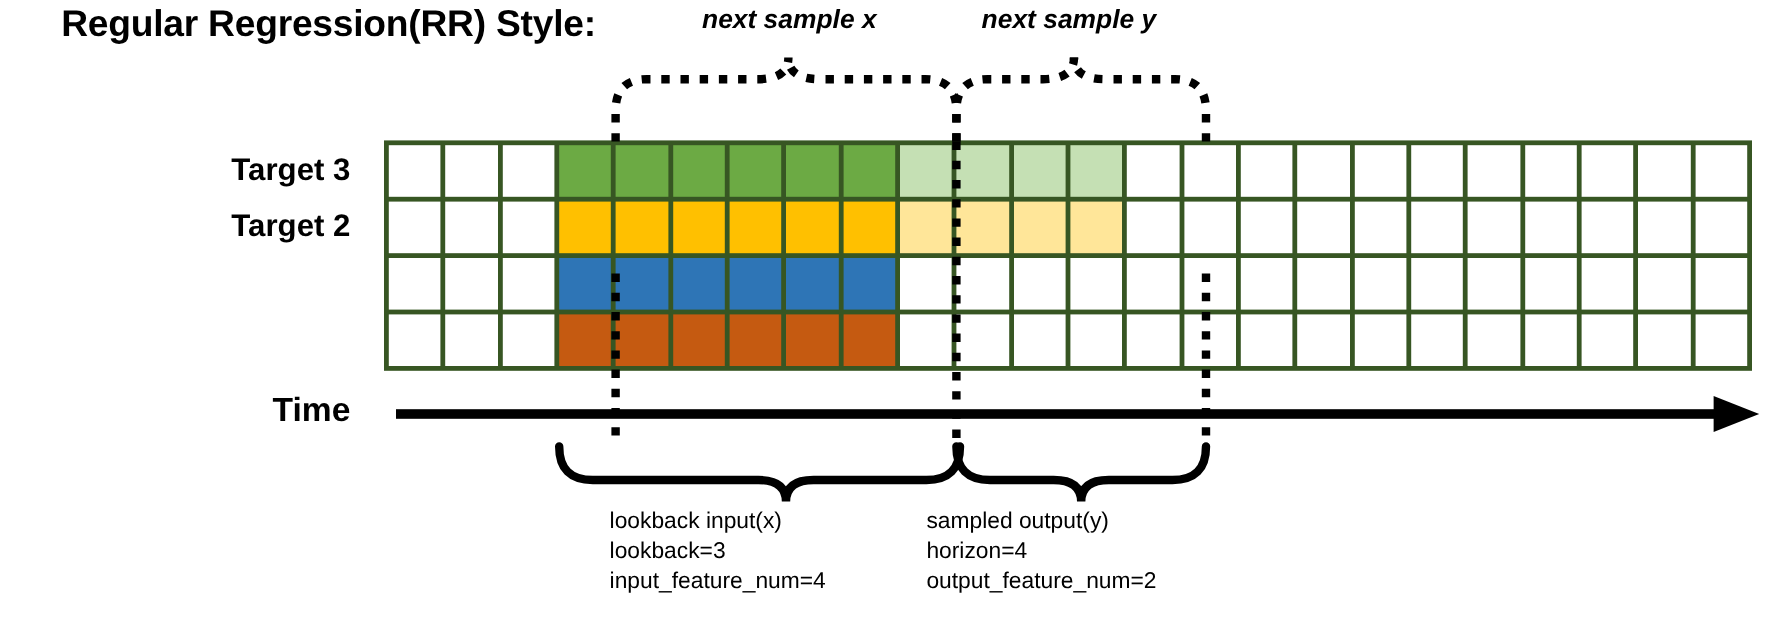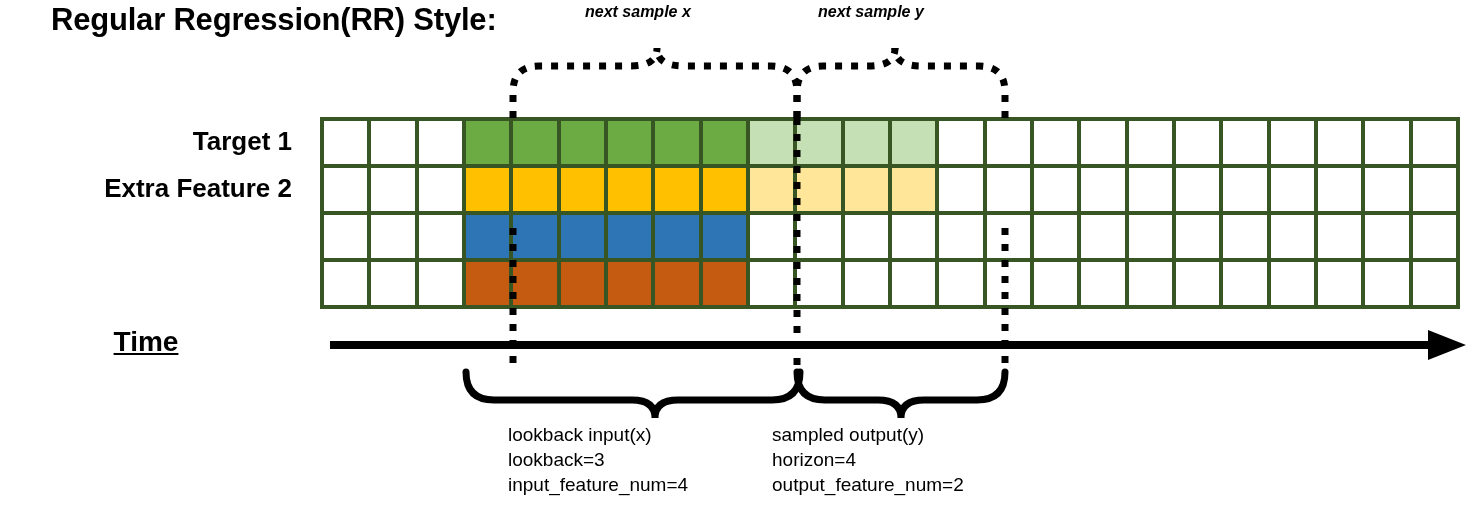--- a/index.html
+++ b/index.html
@@ -23,21 +23,21 @@
     font-size: 31px;
     font-weight: 700;
     color: #000;
     letter-spacing: -0.2px;
     white-space: nowrap;
     margin-left: 43px;
   }
 
   
   .brace-label-top {
-    font-size: 16px;
+    font-size: 22px;
     font-style: italic;
     font-weight: 600;
     color: #000;
     white-space: nowrap;
   }
   #lbl-next-x { left: 585px; top: 3px; }
   #lbl-next-y { left: 818px; top: 3px; }
 
   
   .row-label {
@@ -68,27 +68,26 @@
     gap: 4px;
     padding: 4px;
     box-sizing: border-box;
   }
   .cell { background: #ffffff; }
 
   
   #time-label {
     left: 0px; top: 326px;
     width: 306px;
-    text-align: center;
+    text-align: right;
     padding-right: 14px;
     box-sizing: border-box;
     font-size: 28px;
     font-weight: 700;
     color: #000;
-    text-decoration: underline;
   }
 
   
   .caption {
     font-size: 19px;
     font-weight: 400;
     color: #000;
     line-height: 25px;
     white-space: nowrap;
   }
@@ -102,22 +101,22 @@
 <body>
 
 <div id="stage">
 
   <div class="abs" id="title">Regular Regression(RR) Style:</div>
 
   <div class="abs brace-label-top" id="lbl-next-x">next sample x</div>
   <div class="abs brace-label-top" id="lbl-next-y">next sample y</div>
 
   <div class="abs" id="rowlabels">
-    <div class="row-label">Target 1</div>
-    <div class="row-label">Extra Feature 2</div>
+    <div class="row-label">Target 3</div>
+    <div class="row-label">Target 2</div>
   </div>
 
   <div class="abs" id="grid">
       <div class="cell" style="background: rgb(255, 255, 255);"></div>
       <div class="cell" style="background: rgb(255, 255, 255);"></div>
       <div class="cell" style="background: rgb(255, 255, 255);"></div>
       <div class="cell" style="background: rgb(108, 170, 68);"></div>
       <div class="cell" style="background: rgb(108, 170, 68);"></div>
       <div class="cell" style="background: rgb(108, 170, 68);"></div>
       <div class="cell" style="background: rgb(108, 170, 68);"></div>

